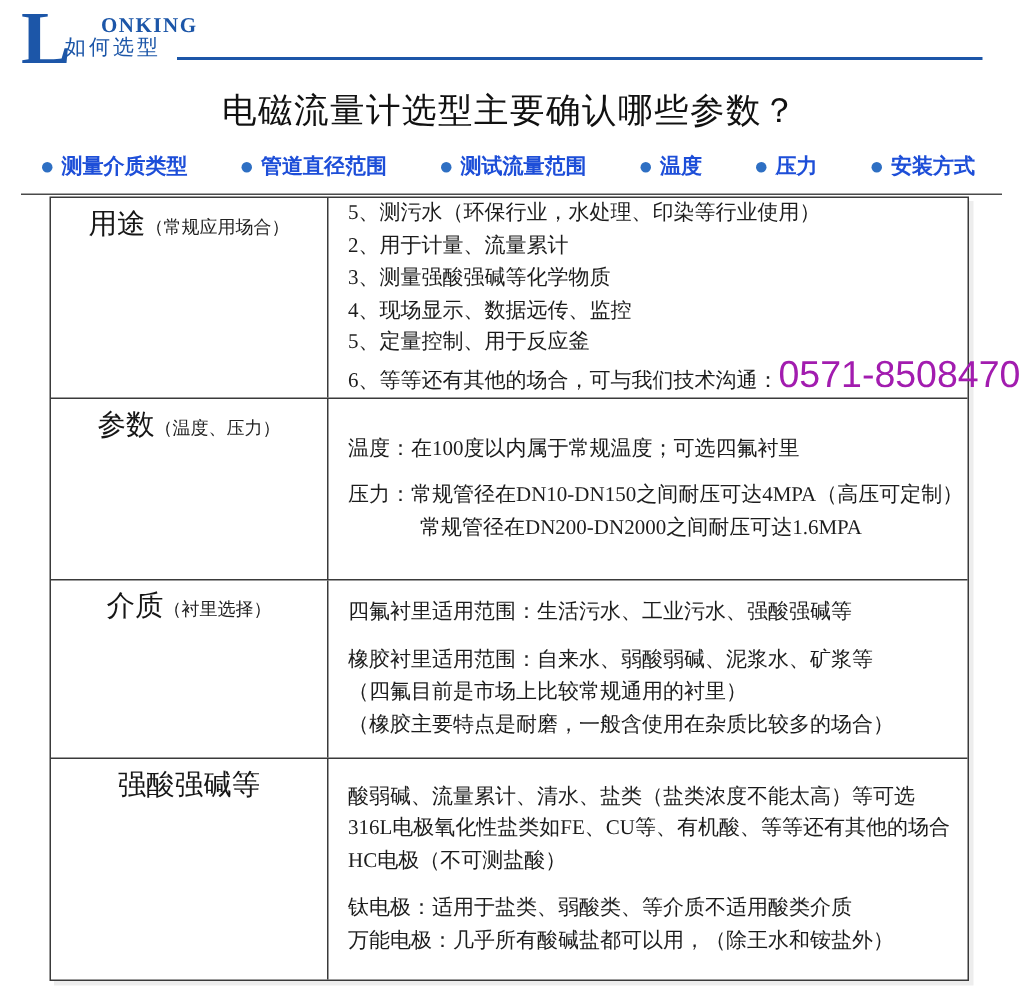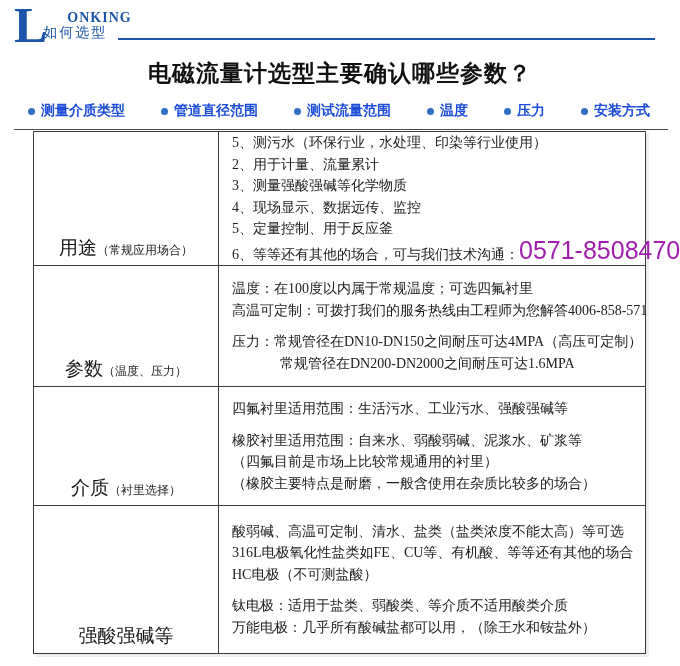--- a/index.html
+++ b/index.html
@@ -17,21 +17,21 @@
     font-size:50px;line-height:42px;font-weight:bold;color:var(--brand,#1c56a8);
     font-family:"Liberation Serif",serif;
   }
   .logo-text{margin-left:-4px;padding-top:7px;}
   .logo-brand{display:block;color:var(--brand,#1c56a8);font-weight:bold;font-size:14px;letter-spacing:1px;line-height:14px;margin-left:24px;}
   .logo-sub{display:block;color:var(--brand,#1c56a8);font-size:14px;line-height:16px;letter-spacing:2px;}
   .logo-underline{position:absolute;left:118px;top:38px;width:537px;height:2px;background:var(--brand,#1c56a8);}
 
   
   .title{
-    text-align:center;font-size:23px;font-weight:bold;letter-spacing:1px;
+    text-align:center;font-size:23px;font-weight:normal;letter-spacing:1px;
     margin:10px 0 0 0;color:#111;
   }
 
   
   .bullets{
     display:flex;justify-content:space-between;align-items:center;
     margin:13px 30px 0 28px;font-size:14px;font-weight:bold;color:#1d4ed8;
   }
   .bullet-item{display:flex;align-items:center;white-space:nowrap;}
   .dot{width:7px;height:7px;border-radius:50%;background:var(--accent,#2e6fc3);margin-right:6px;flex:0 0 auto;}
@@ -41,21 +41,21 @@
   
   .table{
     position:absolute;left:33px;top:131px;width:611px;
     border:1.5px solid #3a3a3a;box-shadow:3px 3px 0 rgba(0,0,0,0.07);
     background:#fff;
   }
   .t-row{display:flex;border-bottom:1.5px solid #3a3a3a;box-sizing:border-box;}
   .t-row:last-child{border-bottom:none;}
   .t-label{
     width:185px;flex:0 0 185px;border-right:1.5px solid #3a3a3a;
-    display:flex;align-items:flex-end;justify-content:center;text-align:center;
+    display:flex;align-items:flex-start;justify-content:center;text-align:center;
     box-sizing:border-box;padding:4px;
   }
   .t-label .big{font-size:19px;color:#161616;}
   .t-label .note{font-size:12px;color:#222;}
   .t-content{
     flex:1;display:flex;flex-direction:column;justify-content:center;
     padding:4px 8px 4px 13px;box-sizing:border-box;
   }
   .t-line{font-size:14px;line-height:21.5px;color:#1c1c1c;white-space:nowrap;}
   .t-line.gap{margin-top:10px;}
@@ -125,42 +125,41 @@
           <div class="t-line"><span>5、定量控制、用于反应釜</span></div>
           <div class="t-line"><span>6、等等还有其他的场合，可与我们技术沟通：</span><span class="phone">0571-85084705</span></div>
         </div>
       </div>
       <div class="t-row" style="height: 121px;">
         <div class="t-label">
           <div><span class="big">参数</span><span class="note">（温度、压力）</span></div>
         </div>
         <div class="t-content">
           <div class="t-line"><span>温度：在100度以内属于常规温度；可选四氟衬里</span></div>
-          <div class="t-line"><span>高温可定制：可拨打我们的服务热线由工程师为您解答4006-858-571</span></div>
           <div class="t-line gap"><span>压力：常规管径在DN10-DN150之间耐压可达4MPA（高压可定制）</span></div>
           <div class="t-line indent"><span>常规管径在DN200-DN2000之间耐压可达1.6MPA</span></div>
         </div>
       </div>
       <div class="t-row" style="height: 119px;">
         <div class="t-label">
           <div><span class="big">介质</span><span class="note">（衬里选择）</span></div>
         </div>
         <div class="t-content">
           <div class="t-line"><span>四氟衬里适用范围：生活污水、工业污水、强酸强碱等</span></div>
           <div class="t-line gap"><span>橡胶衬里适用范围：自来水、弱酸弱碱、泥浆水、矿浆等</span></div>
           <div class="t-line"><span>（四氟目前是市场上比较常规通用的衬里）</span></div>
           <div class="t-line"><span>（橡胶主要特点是耐磨，一般含使用在杂质比较多的场合）</span></div>
         </div>
       </div>
       <div class="t-row" style="height: 147px;">
         <div class="t-label">
           <div><span class="big">强酸强碱等</span><span class="note"></span></div>
         </div>
         <div class="t-content">
-          <div class="t-line"><span>酸弱碱、高温可定制、清水、盐类（盐类浓度不能太高）等可选</span></div>
+          <div class="t-line"><span>酸弱碱、流量累计、清水、盐类（盐类浓度不能太高）等可选</span></div>
           <div class="t-line"><span>316L电极氧化性盐类如FE、CU等、有机酸、等等还有其他的场合</span></div>
           <div class="t-line"><span>HC电极（不可测盐酸）</span></div>
           <div class="t-line gap"><span>钛电极：适用于盐类、弱酸类、等介质不适用酸类介质</span></div>
           <div class="t-line"><span>万能电极：几乎所有酸碱盐都可以用，（除王水和铵盐外）</span></div>
         </div>
       </div>
     </div>
 
 </div>
 

